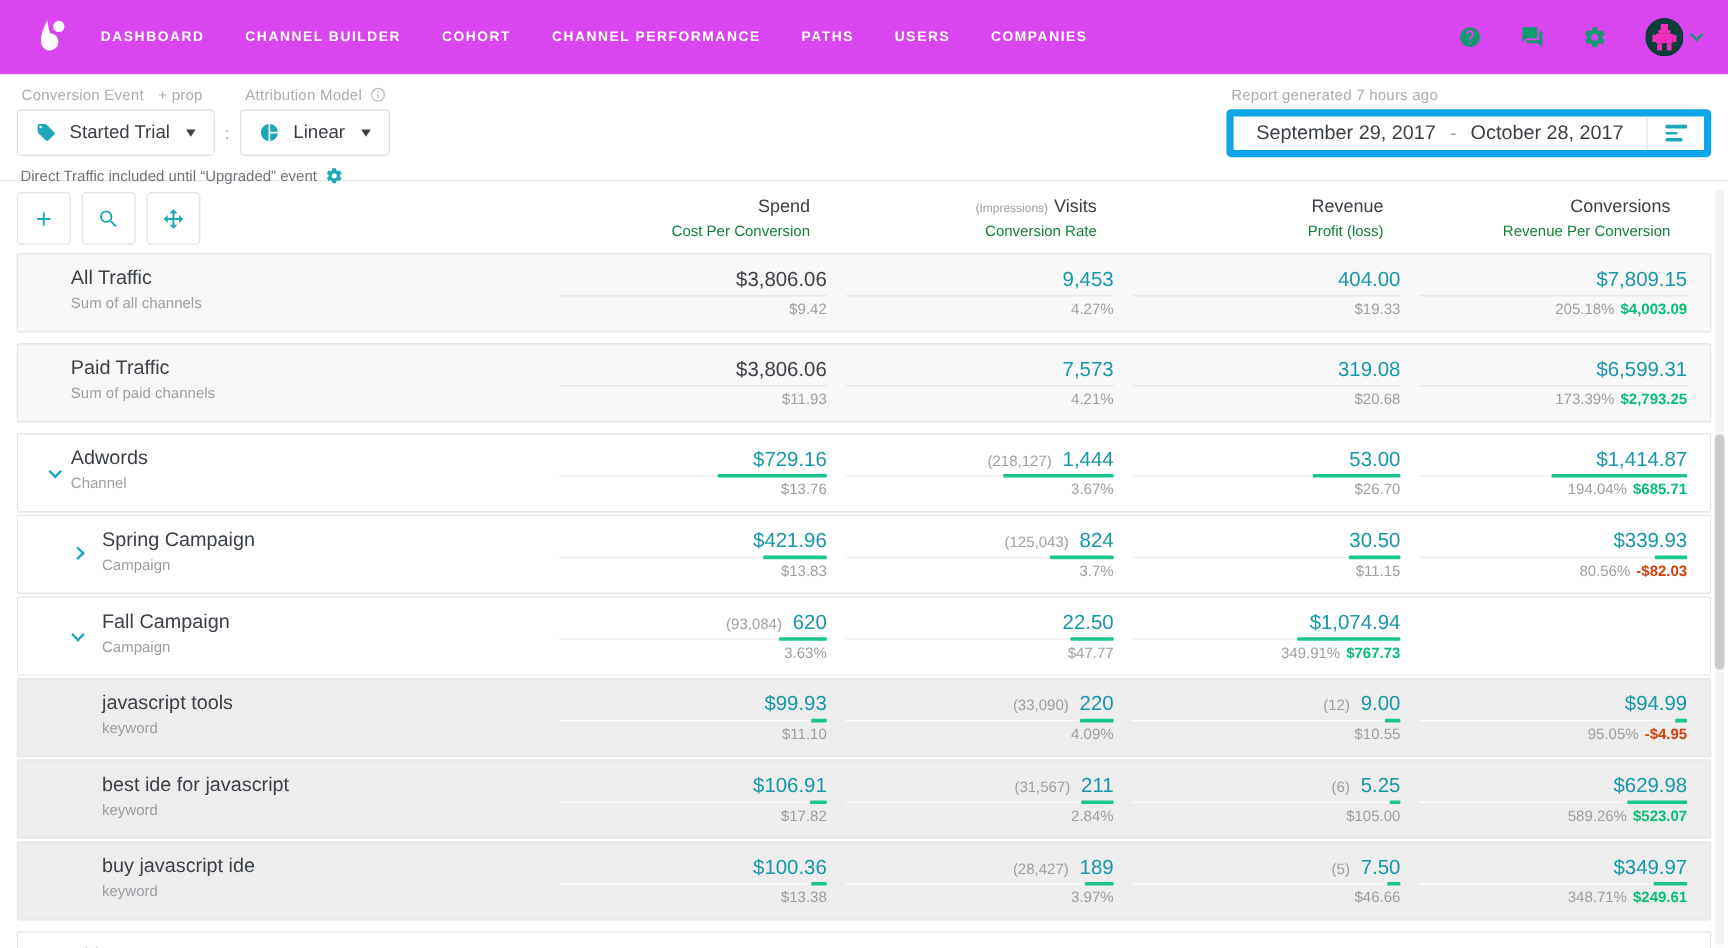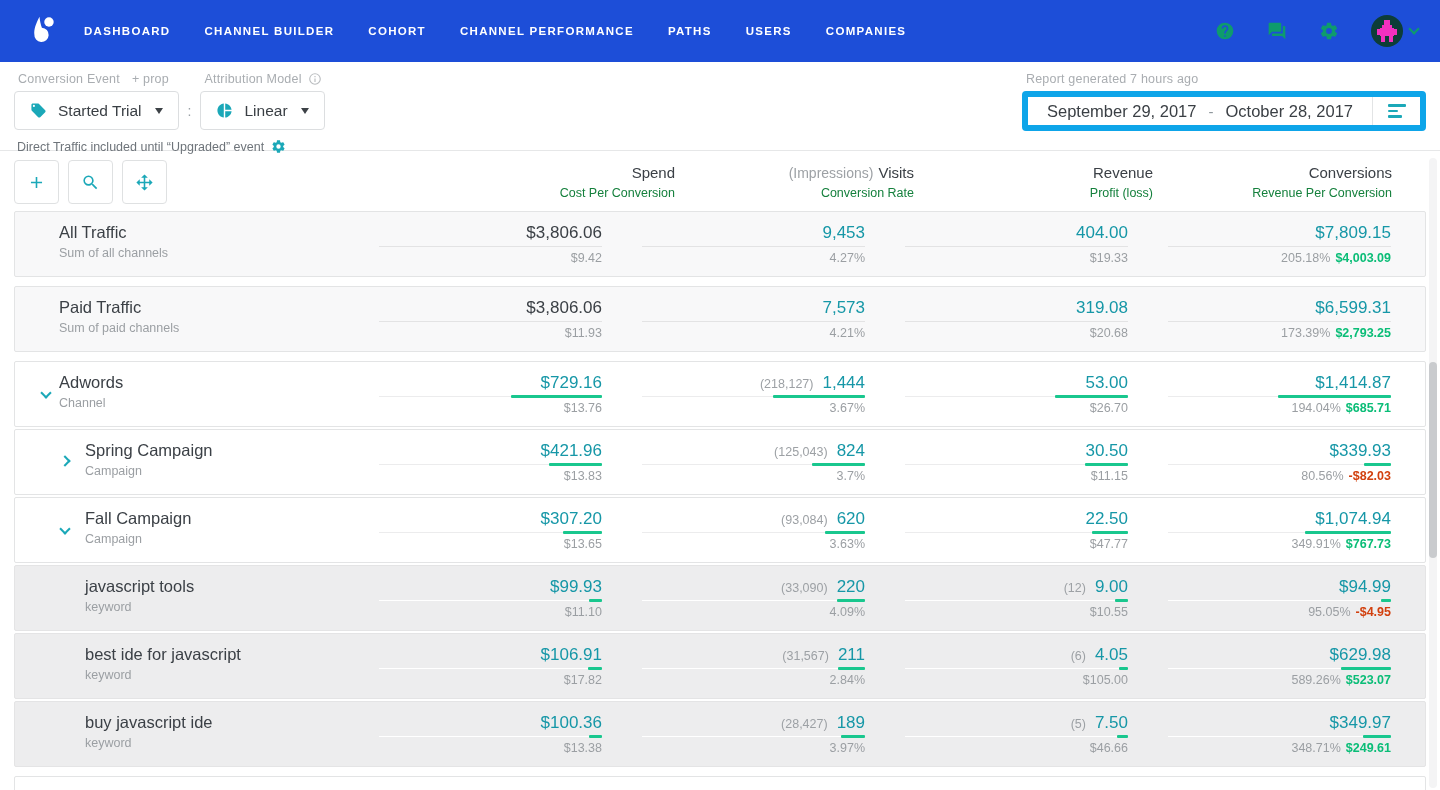--- a/index.html
+++ b/index.html
@@ -1,21 +1,21 @@
 <!DOCTYPE html>
 <html><head>
 <meta charset="utf-8">
 <style>
   * { box-sizing: border-box; margin: 0; padding: 0; }
   html,body { width:1440px; height:790px; overflow:hidden; background:#fff;
     font-family:"Liberation Sans", sans-serif; }
   .app { position:relative; width:1440px; height:790px; background:#fff; }
 
   
-  .topnav { height:62px; background:#1d4ed8; display:flex; align-items:center; padding:0 22px; }
+  .topnav { height:62px; background:#d946ef; display:flex; align-items:center; padding:0 22px; }
   .logo { width:36px; height:36px; display:flex; align-items:center; justify-content:center; cursor:pointer; }
   .nav-items { display:flex; align-items:center; gap:34px; margin-left:26px; }
   .nav-item { color:#fff; font-size:11.5px; font-weight:700; letter-spacing:1.3px; cursor:pointer; white-space:nowrap; }
   .nav-right { margin-left:auto; display:flex; align-items:center; gap:32px; }
   .nav-ic { width:20px; height:20px; display:inline-flex; cursor:pointer; }
   .nav-ic svg { width:20px; height:20px; fill:#0E9B6D; }
   .avatar-wrap { display:flex; align-items:center; gap:7px; cursor:pointer; }
   .avatar { width:32px; height:32px; border-radius:50%; overflow:hidden; display:block; }
   .chev-down-sm { width:8px; height:8px; border-right:2px solid #0E9B6D; border-bottom:2px solid #0E9B6D; transform:rotate(45deg); margin-top:-4px; }
 
@@ -43,24 +43,24 @@
   .dr-icon i:nth-child(1){ width:18px; } .dr-icon i:nth-child(2){ width:10px; margin-right:8px; } .dr-icon i:nth-child(3){ width:14px; margin-right:4px; }
 
   
   .content { padding:0 14px; }
   .table-head { display:grid; grid-template-columns:1fr 239px 239px 239px 239px; padding:9px 34px 7px 0; align-items:center; }
   .toolbar { display:flex; gap:9px; }
   .tbtn { width:45px; height:44px; border:1px solid #dfe1e2; border-radius:4px; background:#fff; display:flex; align-items:center; justify-content:center; cursor:pointer; }
   .tbtn svg { width:19px; height:19px; fill:#1BA8B8; }
   .hcell { text-align:right; padding-left:16px; cursor:pointer; }
   .h-main { font-size:15px; color:#3b4046; }
-  .h-pre { font-size:14px; color:#9da1a5; margin-right:5px; }
+  .h-pre { font-size:10px; color:#9da1a5; margin-right:5px; }
   .h-sub { font-size:12.5px; color:#15803d; margin-top:5px; }
 
-  .row { position:relative; display:grid; grid-template-columns:1fr 239px 239px 239px 239px; height:66px; border:1px solid #e3e4e5; border-radius:2px; padding-right:34px; background:#fff;gap:24px; }
+  .row { position:relative; display:grid; grid-template-columns:1fr 239px 239px 239px 239px; height:66px; border:1px solid #e3e4e5; border-radius:2px; padding-right:19px; background:#fff; }
   .row.gap-lg { margin-bottom:9px; } .row.gap-sm { margin-bottom:2px; } .row.gap-none { margin-bottom:0; }
   .row.lvl-summary { background:#f8f8f9; }
   .row.lvl-keyword { background:#ededee; border-color:#e4e4e5; }
   .rowtitle { padding-left:44px; padding-top:11px; }
   .lvl-campaign .rowtitle, .lvl-keyword .rowtitle { padding-left:70px; }
   .title { font-size:16.5px; color:#3b4046; }
   .subtitle { font-size:12.5px; color:#9b9fa3; margin-top:4px; }
   .chev-box { position:absolute; top:50%; margin-top:-5px; cursor:pointer; }
   .lvl-channel .chev-box { left:27px; }
   .lvl-campaign .chev-box { left:46px; }
@@ -476,32 +476,20 @@
         <div class="row lvl-campaign gap-sm">
     <div class="chev-box">
             <span class="chev down"></span>
           </div>
     <div class="rowtitle">
       <div class="title">Fall Campaign</div>
       <div class="subtitle">Campaign</div>
     </div>
     <div class="cell">
       <div class="mainline">
-              <span class="pre"></span>
-              <span class="main">$307.20</span>
-            </div>
-      <div class="divider">
-              <span class="bar" style="width: 39px;"></span>
-            </div>
-      <div class="subline">
-              <span class="subplain">$13.65</span>
-            </div>
-    </div>
-    <div class="cell">
-      <div class="mainline">
               <span class="pre">(93,084)</span>
               <span class="main">620</span>
             </div>
       <div class="divider">
               <span class="bar" style="width: 40px;"></span>
             </div>
       <div class="subline">
               <span class="subplain">3.63%</span>
             </div>
     </div>
@@ -613,21 +601,21 @@
       <div class="divider">
               <span class="bar" style="width: 27px;"></span>
             </div>
       <div class="subline">
               <span class="subplain">2.84%</span>
             </div>
     </div>
     <div class="cell">
       <div class="mainline">
               <span class="pre">(6)</span>
-              <span class="main">4.05</span>
+              <span class="main">5.25</span>
             </div>
       <div class="divider">
               <span class="bar" style="width: 9px;"></span>
             </div>
       <div class="subline">
               <span class="subplain">$105.00</span>
             </div>
     </div>
     <div class="cell">
       <div class="mainline">

